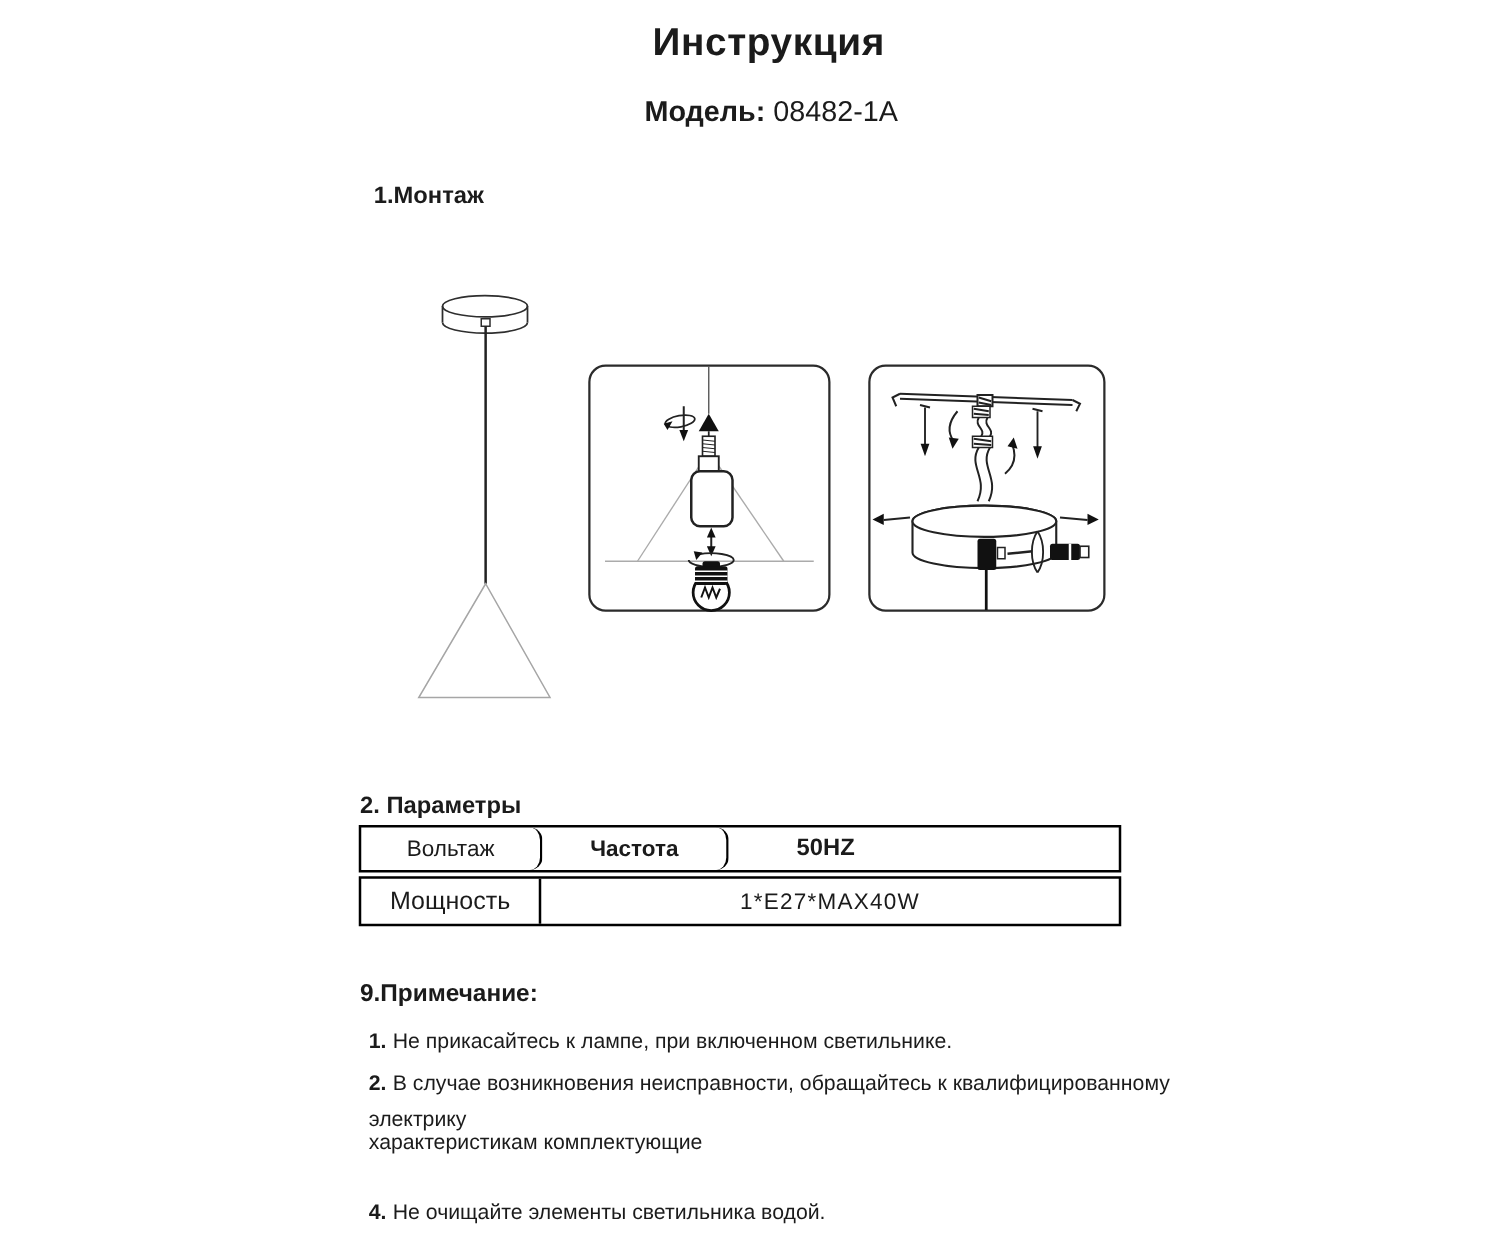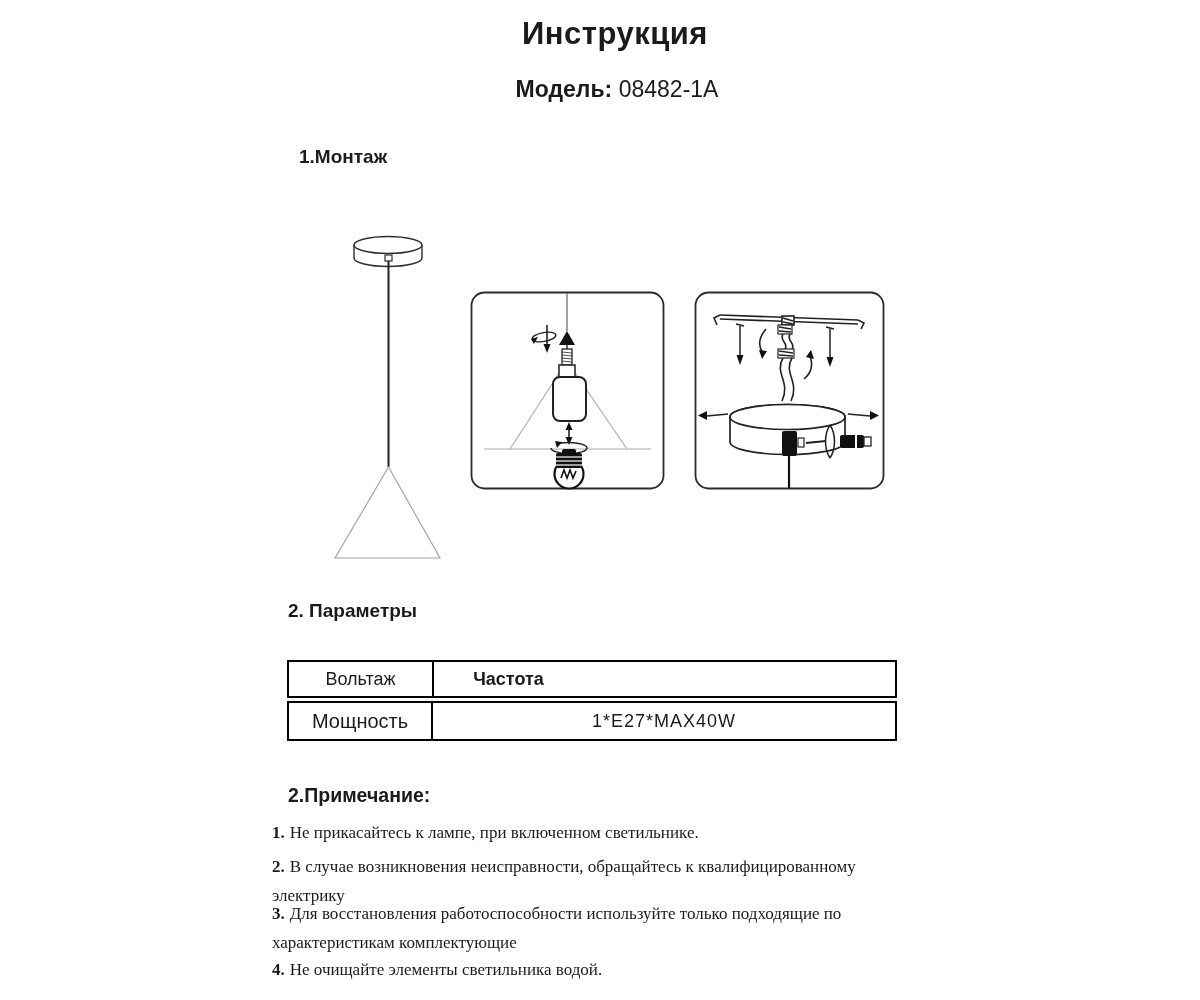--- a/index.html
+++ b/index.html
@@ -10,42 +10,42 @@
   .abs{position:absolute;}
   .b{font-weight:bold;}
   
   .title{left:0;right:0;top:16px;text-align:center;padding-left:30px;
          font-size:31px;font-weight:bold;letter-spacing:0.5px;}
   .model{left:0;right:0;top:76px;text-align:center;padding-left:34px;font-size:23px;}
   .model .val{font-weight:normal;}
   
   .sec-h{font-size:19px;font-weight:bold;}
   .h-montage{left:299px;top:146px;}
-  .h-params{left:288px;top:600px;text-align:center;}
+  .h-params{left:288px;top:634px;text-align:center;}
   .h-notes{left:288px;top:784px;font-size:19.5px;}
   
   .fig{display:block;}
   
   .ptable{left:287px;top:660px;width:610px;}
   .trow{display:flex;box-sizing:border-box;border:2px solid #000;background:#fff;}
   .trow + .trow{margin-top:3px;}
   .cell{box-sizing:border-box;display:flex;align-items:center;justify-content:center;
         height:34px;font-size:18px;}
-  .r1 .cell{border-right:2px solid #000;}
+  .r1 .cell{border-right:2px solid #000;border-radius:10px;}
   .r1 .cell:last-child{border-right:none;}
   .c1{width:145px;}
   .c2{width:161px;}
   .c3{width:149px;font-weight:bold;}
   .c4{width:155px;}
   .r2 .cell{height:36px;}
   .r2 .c1{border-right:2px solid #000;font-size:20px;}
   .r2 .cspan{width:465px;letter-spacing:1px;border-radius:16px;}
   .vbold{font-weight:bold;font-size:19px;}
   
-  .note{left:272px;width:655px;font-size:17px;font-family:Liberation Serif, serif;}
+  .note{left:295px;width:655px;font-size:17px;}
   .note .line{line-height:29px;white-space:nowrap;}
   .note .num{font-weight:bold;margin-right:5px;}
   .n1{top:818px;}
   .n2{top:852px;}
   .n3{top:899px;}
   .n4{top:955px;}
   svg{display:block;}
 </style>
 </head>
 <body>
@@ -193,40 +193,40 @@
     </g>
     <line x1="95" y1="165" x2="95" y2="197" stroke="#111" stroke-width="2.2"></line>
   </svg>
 
   <div class="abs sec-h h-params">2. Параметры</div>
 
   <div class="abs ptable">
     <div class="trow r1">
       <div class="cell c1">Вольтаж</div>
       <div class="cell c3">Частота</div>
+      <div class="cell c4 vbold">50HZ</div>
     </div>
     <div class="trow r2">
       <div class="cell c1">Мощность</div>
       <div class="cell cspan">1*E27*MAX40W</div>
     </div>
   </div>
 
-  <div class="abs sec-h h-notes">2.Примечание:</div>
+  <div class="abs sec-h h-notes">9.Примечание:</div>
 
   <div class="abs note n1">
     <div class="line"><span class="num">1.</span><span>Не прикасайтесь к лампе, при включенном светильнике.</span></div>
   </div>
 
   <div class="abs note n2">
     <div class="line"><span class="num">2.</span><span>В случае возникновения неисправности, обращайтесь к квалифицированному</span></div>
     <div class="line"><span>электрику</span></div>
   </div>
 
   <div class="abs note n3">
-    <div class="line"><span class="num">3.</span><span>Для восстановления работоспособности используйте только подходящие по</span></div>
     <div class="line"><span>характеристикам комплектующие</span></div>
   </div>
 
   <div class="abs note n4">
     <div class="line"><span class="num">4.</span><span>Не очищайте элементы светильника водой.</span></div>
   </div>
 
 </div>
 
 </body></html>

